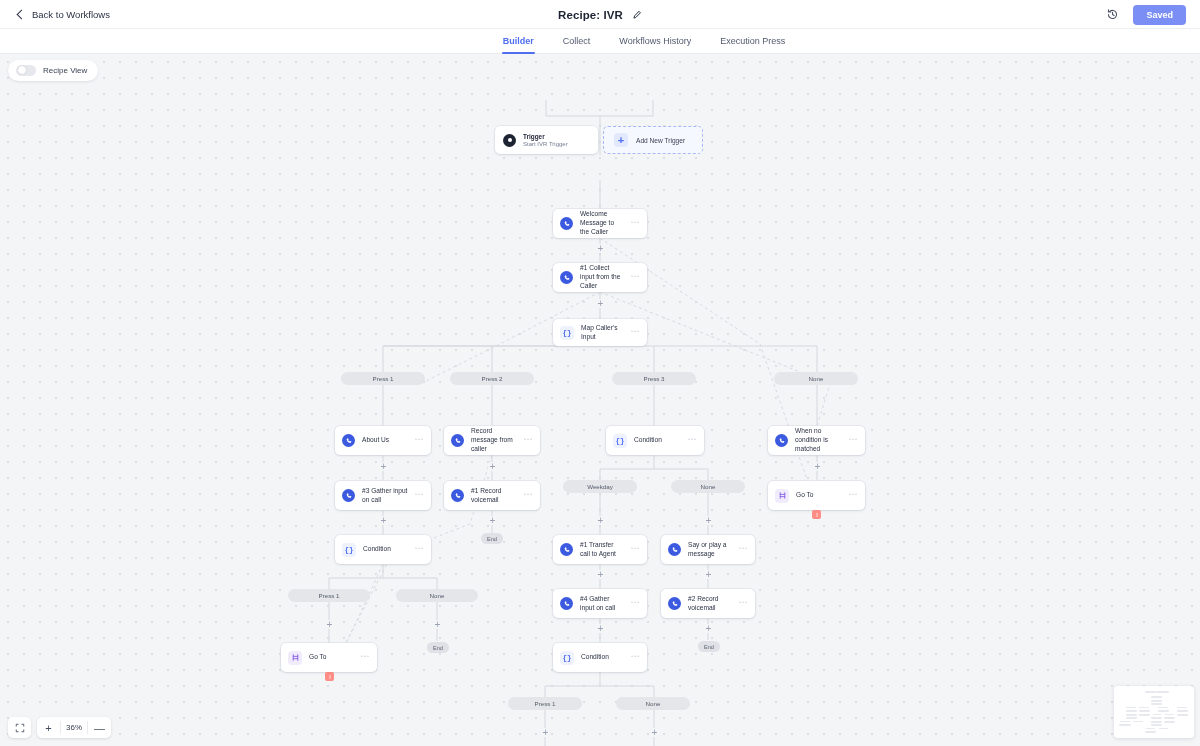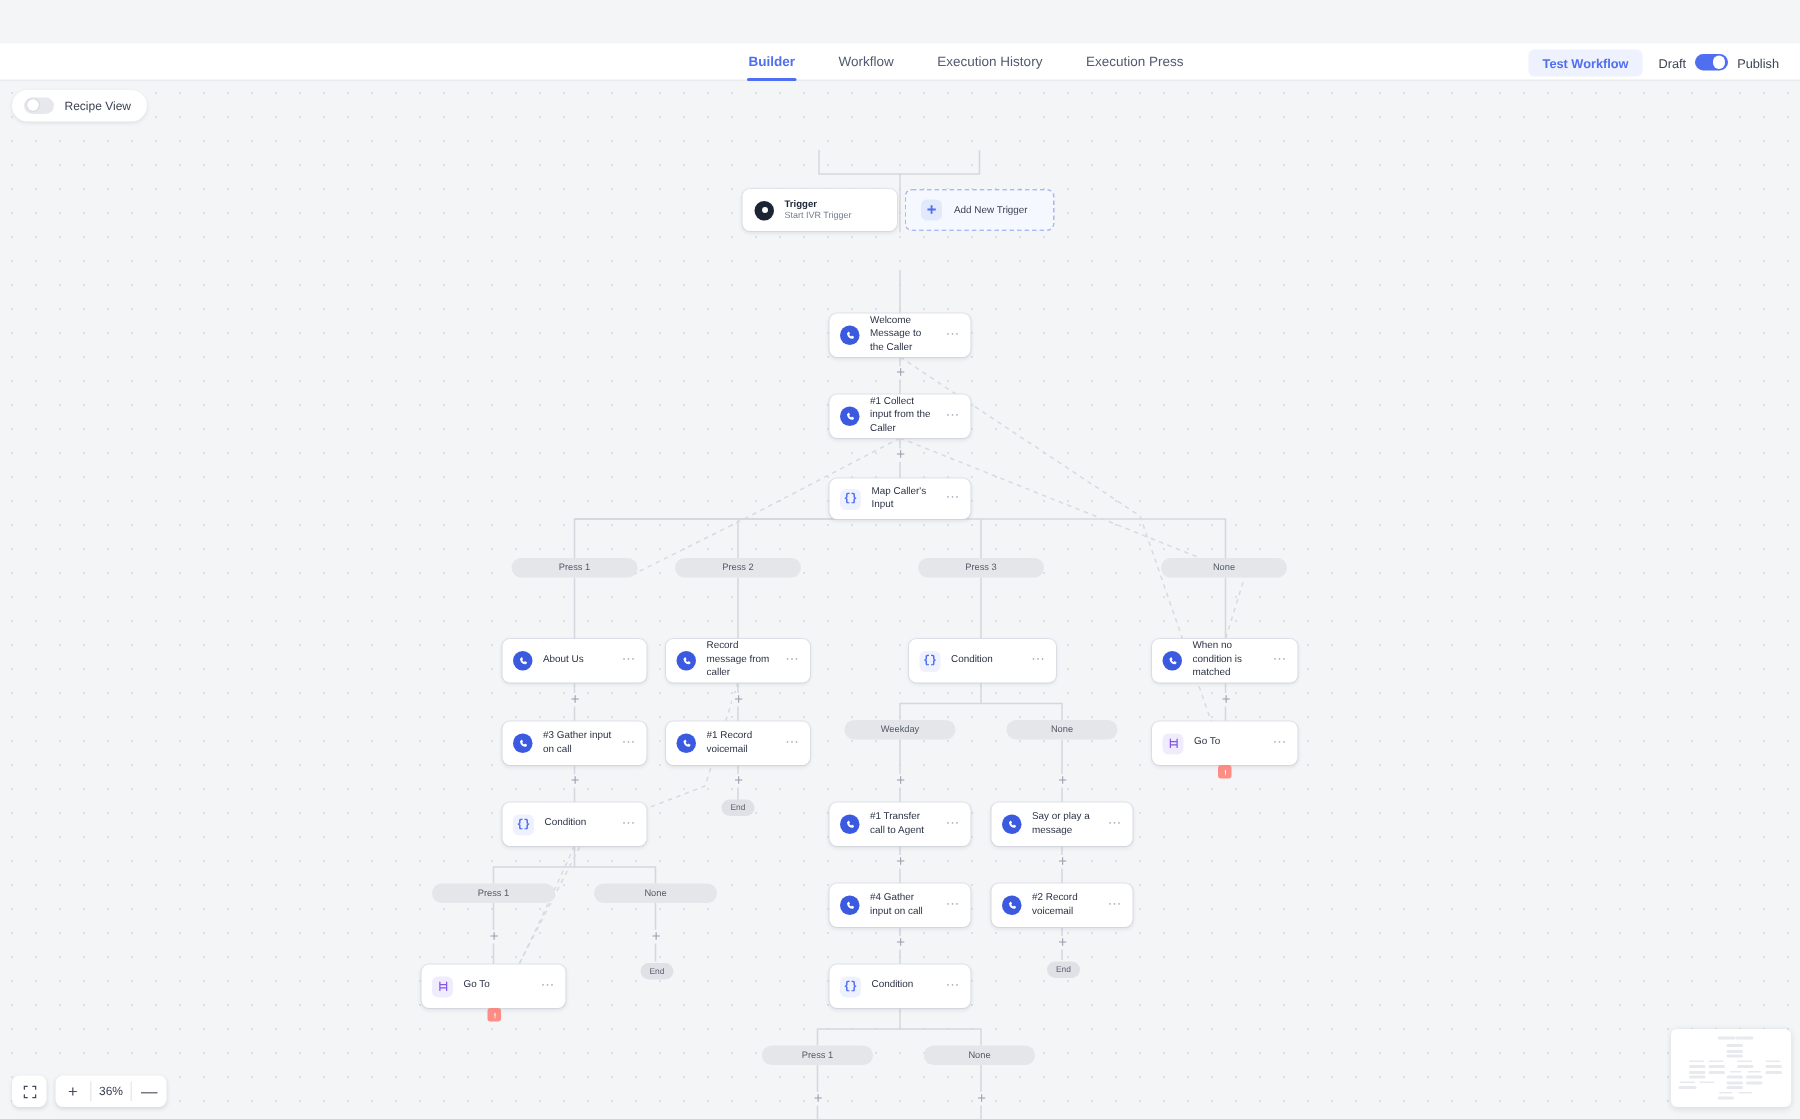--- a/index.html
+++ b/index.html
@@ -222,37 +222,51 @@
     background: #fff; border-radius: 4px; box-shadow: 0 1px 4px rgba(20,25,45,.12);
     overflow: hidden;
   }
   .mm-node { position: absolute; background: #e7e9ee; border-radius: 1px; }
 </style>
 </head>
 <body>
 
 <div class="app">
 
+  <div class="topbar">
+    <div class="back-link">
+      <span class="chev-left"></span>
+      <span>Back to Workflows</span>
+    </div>
+    <div class="title-wrap">
+      <span class="title-text">Recipe: IVR</span>
+      <span style="display:flex;">
+        <svg class="pencil-icon" viewBox="0 0 16 16" fill="none" stroke="currentColor" stroke-width="1.6" stroke-linecap="round" stroke-linejoin="round">
+          <path d="M11.5 2.5l2 2L6 12l-3 1 1-3z"></path>
+        </svg>
+      </span>
+    </div>
+    <div class="top-right">
+      <span style="display:flex;">
+        <svg class="clock-icon" viewBox="0 0 16 16" fill="none" stroke="currentColor" stroke-width="1.3" stroke-linecap="round" stroke-linejoin="round">
+          <path d="M3 8a5 5 0 1 0 1.6-3.7"></path>
+            <path d="M3 2.2V5h2.8"></path>
+            <path d="M8 5.2V8l2 1.2"></path>
+        </svg>
+      </span>
+      <button class="saved-btn">Saved</button>
+    </div>
+  </div>
 
   <div class="tabsbar">
     <div class="tabs">
       <div class="tab active">Builder</div>
-      <div class="tab">Workflow</div>
-      <div class="tab">Execution History</div>
+      <div class="tab">Collect</div>
+      <div class="tab">Workflows History</div>
       <div class="tab">Execution Press</div>
-    </div>
-    <div class="tabs-right">
-      <div class="test-wf">Test Workflow</div>
-      <div class="pub-group">
-        <span>Draft</span>
-        <span class="pub-toggle">
-          <span class="knob"></span>
-        </span>
-        <span>Publish</span>
-      </div>
     </div>
   </div>
 
   <div class="canvas">
 
     <div class="stats-pill">
       <span class="stats-toggle">
         <span class="knob"></span>
       </span>
       <span class="stats-label">Recipe View</span>

